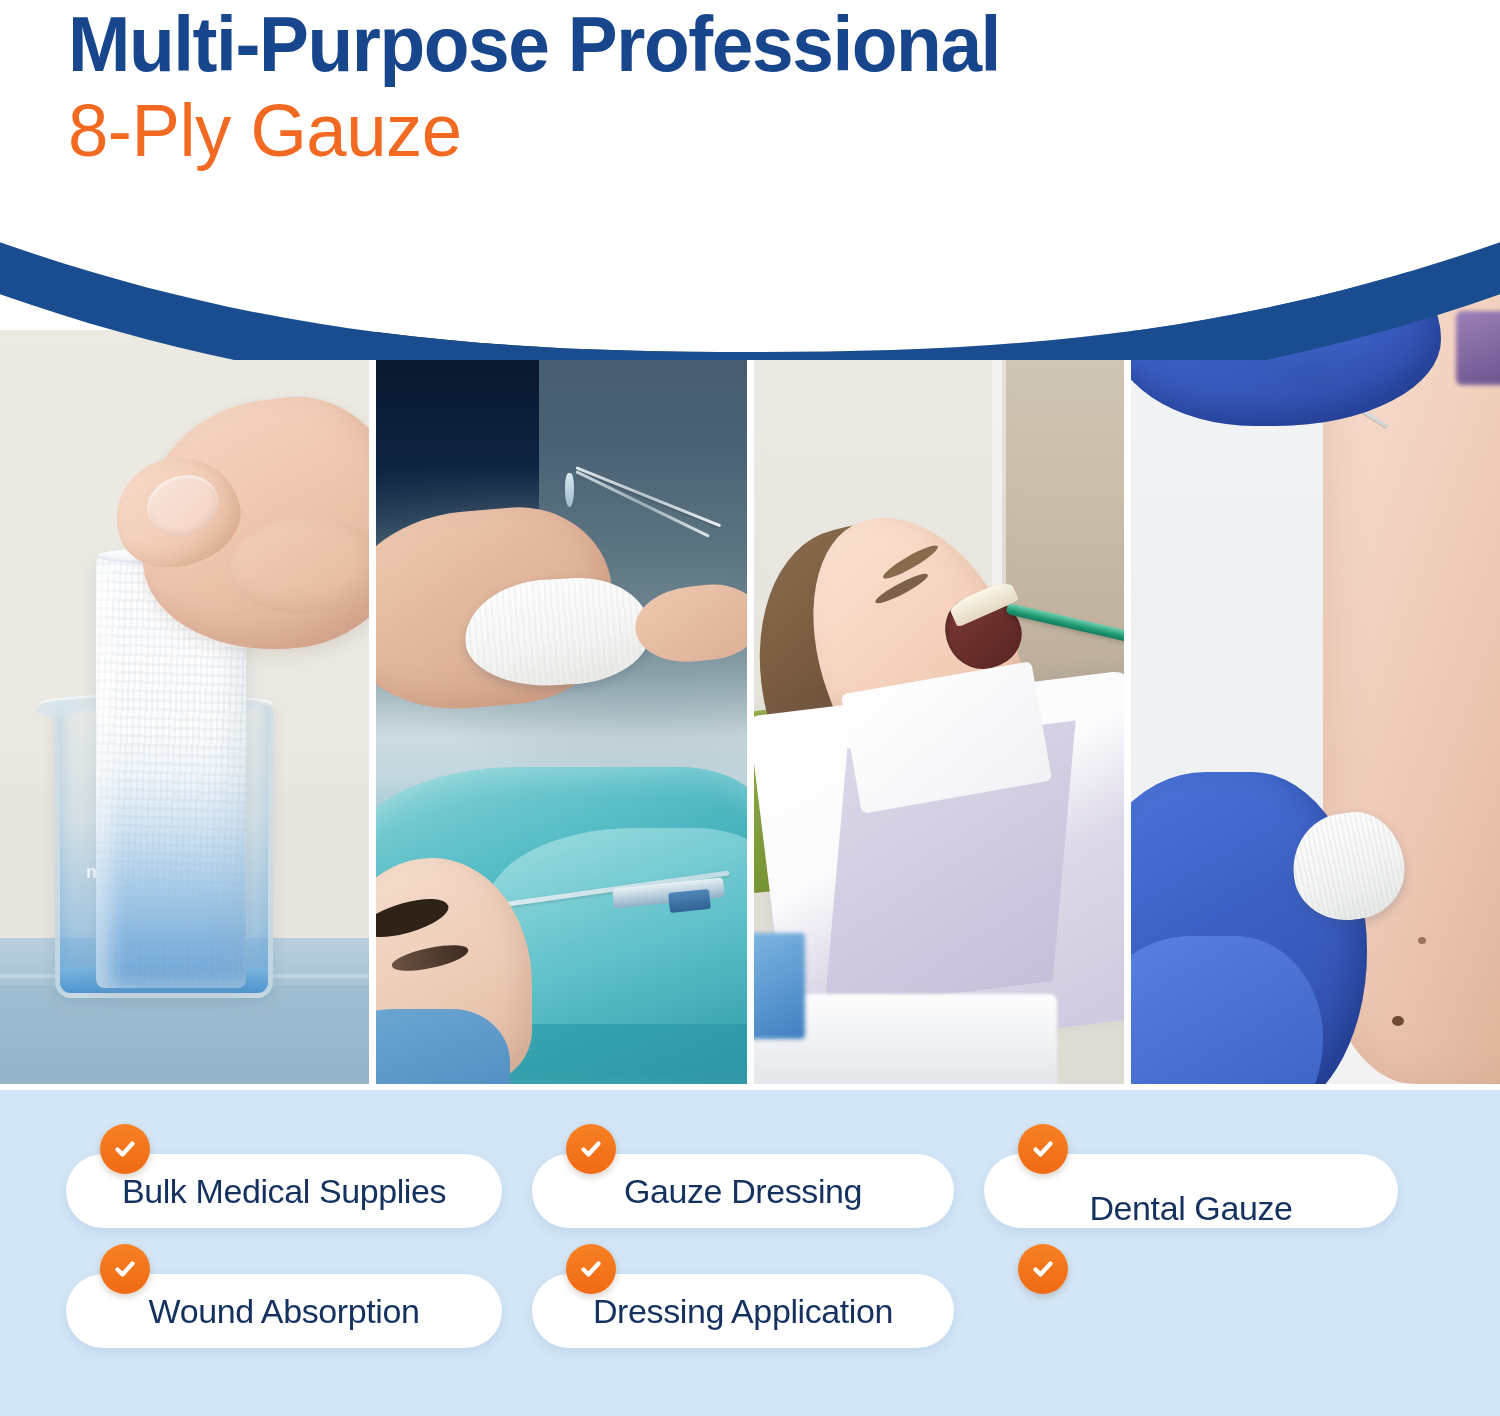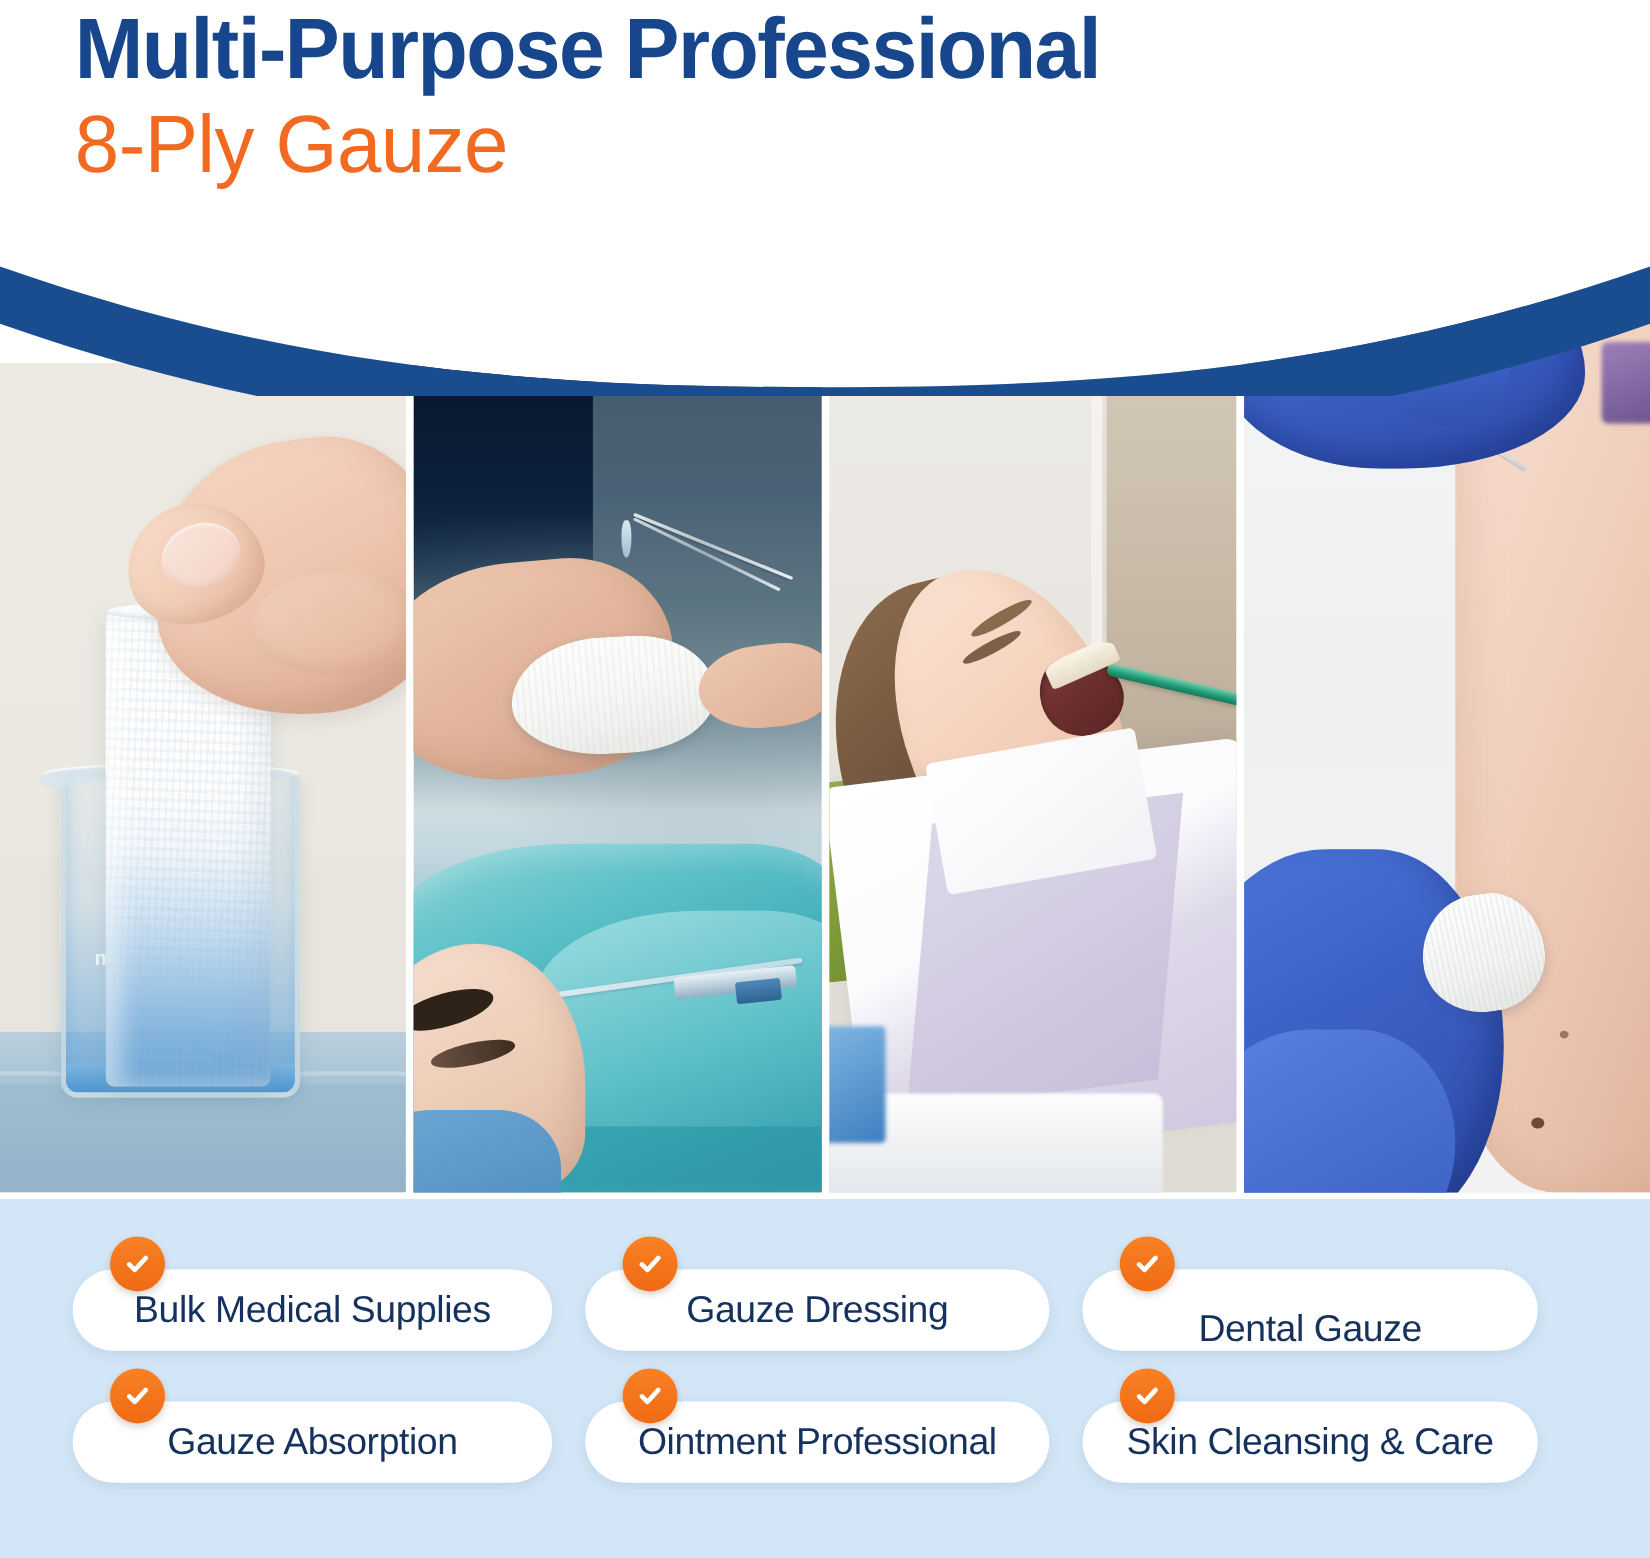--- a/index.html
+++ b/index.html
@@ -694,44 +694,41 @@
       </div>
       <div class="check">
         <svg width="28" height="28" viewBox="0 0 28 28">
             <path d="M6.5 14.5 L11.5 19.5 L21.5 8.5" stroke="#ffffff" stroke-width="4.2" fill="none" stroke-linecap="round" stroke-linejoin="round"></path>
           </svg>
       </div>
     </div>
 
     <div class="feat-cell cell-3">
       <div class="pill">
-        <span class="pill-label">Gauze Absorption</span>
+        <span class="pill-label">Wound Absorption</span>
       </div>
       <div class="check">
         <svg width="28" height="28" viewBox="0 0 28 28">
             <path d="M6.5 14.5 L11.5 19.5 L21.5 8.5" stroke="#ffffff" stroke-width="4.2" fill="none" stroke-linecap="round" stroke-linejoin="round"></path>
           </svg>
       </div>
     </div>
 
     <div class="feat-cell cell-4">
       <div class="pill">
-        <span class="pill-label">Ointment Professional</span>
+        <span class="pill-label">Dressing Application</span>
       </div>
       <div class="check">
         <svg width="28" height="28" viewBox="0 0 28 28">
             <path d="M6.5 14.5 L11.5 19.5 L21.5 8.5" stroke="#ffffff" stroke-width="4.2" fill="none" stroke-linecap="round" stroke-linejoin="round"></path>
           </svg>
       </div>
     </div>
 
     <div class="feat-cell cell-5">
-      <div class="pill">
-        <span class="pill-label">Skin Cleansing &amp; Care</span>
-      </div>
       <div class="check">
         <svg width="28" height="28" viewBox="0 0 28 28">
             <path d="M6.5 14.5 L11.5 19.5 L21.5 8.5" stroke="#ffffff" stroke-width="4.2" fill="none" stroke-linecap="round" stroke-linejoin="round"></path>
           </svg>
       </div>
     </div>
 
   </div>
 </div>
 

